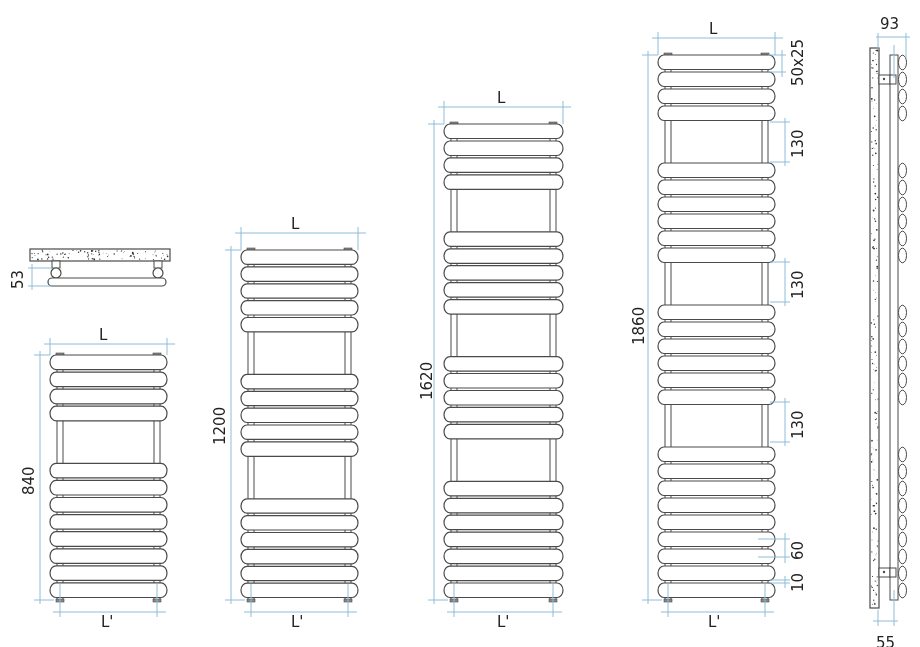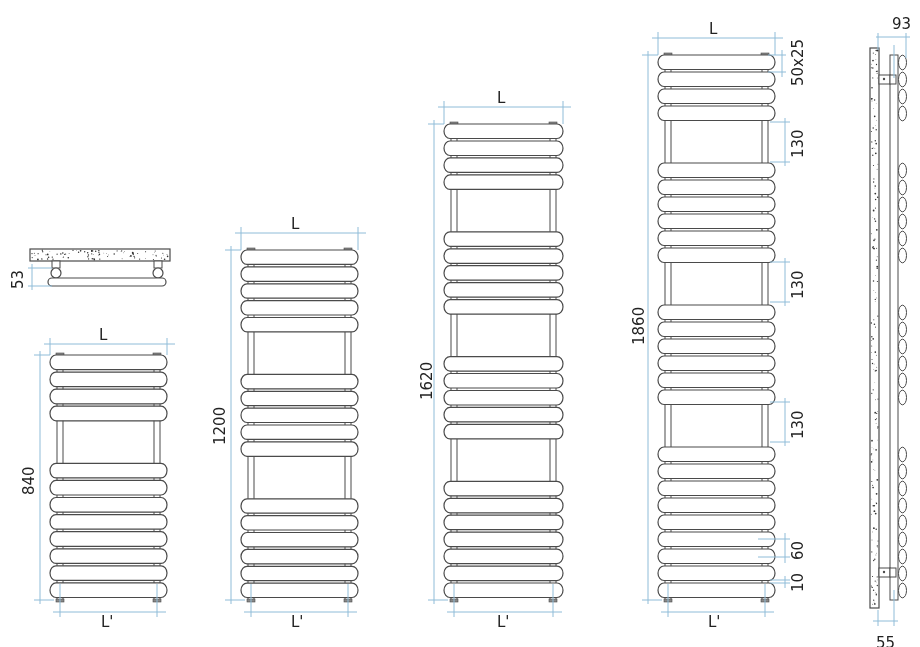--- a/index.html
+++ b/index.html
@@ -499,14 +499,14 @@
 <div class="lbl vert" style="left:632px; top:345px;">1860</div>
 <div class="lbl" style="left:708px; top:615px;">L'</div>
 
 <div class="lbl vert" style="left:791px; top:86px;">50x25</div>
 <div class="lbl vert" style="left:791px; top:158px;">130</div>
 <div class="lbl vert" style="left:791px; top:299px;">130</div>
 <div class="lbl vert" style="left:791px; top:439px;">130</div>
 <div class="lbl vert" style="left:791px; top:560px;">60</div>
 <div class="lbl vert" style="left:791px; top:592px;">10</div>
 
-<div class="lbl" style="left:880px; top:17px;margin-left:12px;">93</div>
+<div class="lbl" style="left:880px; top:17px;">93</div>
 <div class="lbl" style="left:876px; top:636px;">55</div>
 
 </body></html>

